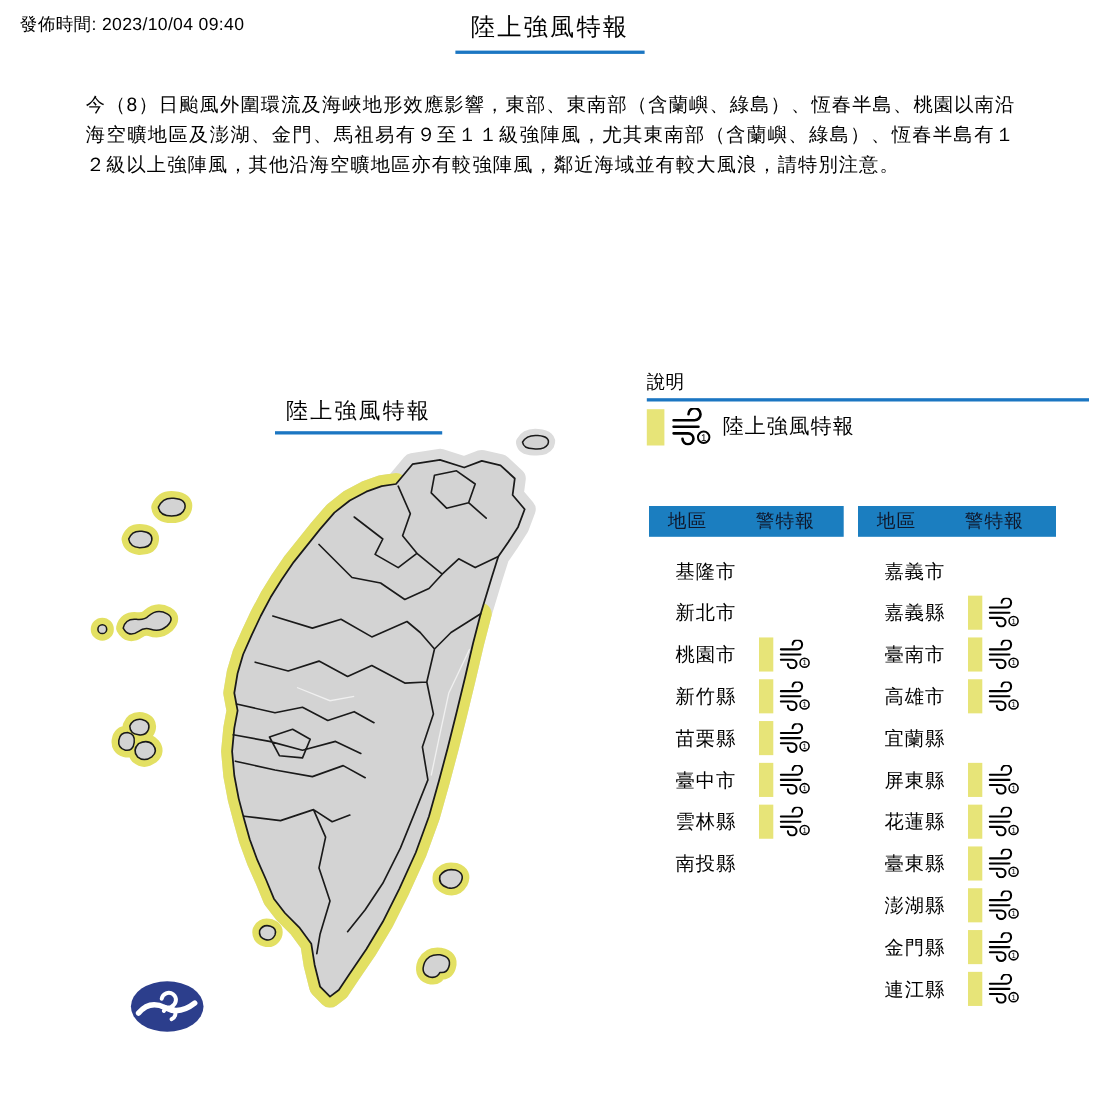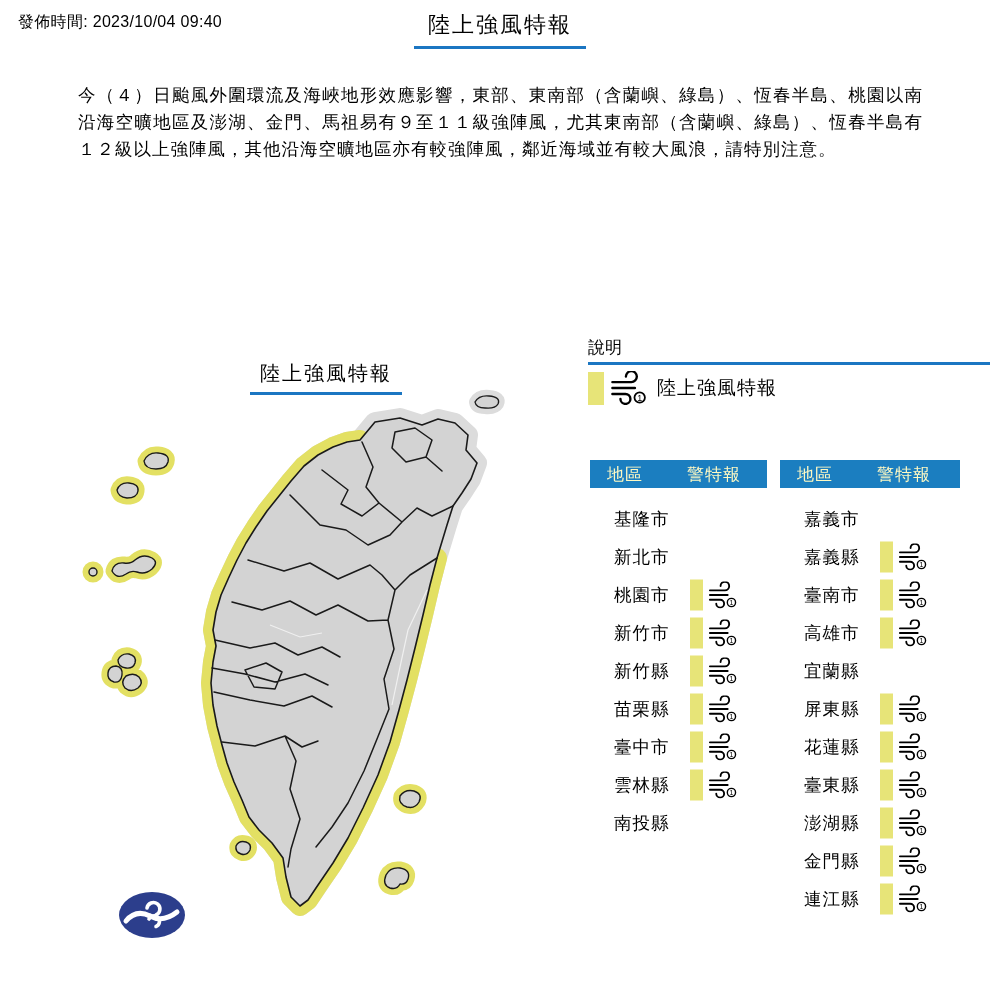--- a/index.html
+++ b/index.html
@@ -32,42 +32,42 @@
   .legend-title{position:absolute;left:588px;top:336px;font-size:17px;}
   .legend-line{position:absolute;left:588px;top:362px;width:402px;height:3px;background:var(--accent-blue,#1b76c2);}
   .legend-item{position:absolute;left:588px;top:371px;height:34px;display:flex;align-items:center;}
   .legend-swatch{width:16px;height:33px;background:var(--warning-yellow,#e7e478);}
   .legend-item .icon-slot{margin-left:6px;display:flex;align-items:center;}
   .legend-label{margin-left:9px;font-size:19px;letter-spacing:1px;}
 
   .rtable{position:absolute;top:460px;width:180px;}
   .rtable.left{left:590px;width:177px;}
   .rtable.right{left:780px;width:180px;}
-  .thead{position:relative;height:28px;background:var(--header-blue,#1b7ec0);color:#fef9c3;font-size:17px;text-decoration:underline;}
+  .thead{position:relative;height:28px;background:var(--header-blue,#1b7ec0);color:#0f172a;font-size:17px;text-decoration:underline;}
   .thead .h-region{position:absolute;left:17px;top:50%;transform:translateY(-50%);letter-spacing:1px;}
   .thead .h-warning{position:absolute;left:97px;top:50%;transform:translateY(-50%);letter-spacing:1px;}
   .tbody{padding-top:12px;}
   .trow{position:relative;height:38px;}
   .rlabel{position:absolute;left:24px;top:50%;transform:translateY(-50%);font-size:17.5px;letter-spacing:1px;}
   .windic{position:absolute;left:100px;top:50%;transform:translateY(-50%);display:flex;align-items:center;}
   .ybar{display:inline-block;width:13px;height:31px;background:var(--warning-yellow,#e7e478);}
   .windic svg{margin-left:5px;display:block;}
 </style>
 </head>
 <body>
 
 <div class="page">
 
   <div class="publish">發佈時間: 2023/10/04 09:40</div>
 
   <div class="title-wrap">
     <span class="title-main">陸上強風特報</span>
   </div>
 
-  <div class="desc">今（４）日颱風外圍環流及海峽地形效應影響，東部、東南部（含蘭嶼、綠島）、恆春半島、桃園以南沿海空曠地區及澎湖、金門、馬祖易有９至１１級強陣風，尤其東南部（含蘭嶼、綠島）、恆春半島有１２級以上強陣風，其他沿海空曠地區亦有較強陣風，鄰近海域並有較大風浪，請特別注意。</div>
+  <div class="desc">今（8）日颱風外圍環流及海峽地形效應影響，東部、東南部（含蘭嶼、綠島）、恆春半島、桃園以南沿海空曠地區及澎湖、金門、馬祖易有９至１１級強陣風，尤其東南部（含蘭嶼、綠島）、恆春半島有１２級以上強陣風，其他沿海空曠地區亦有較強陣風，鄰近海域並有較大風浪，請特別注意。</div>
 
   <span class="map-title">陸上強風特報</span>
 
   <svg class="map" width="460" height="600" viewBox="0 0 460 600">
 
     <path class="halo" d="M290,65 L305,47 330,43 352,50 368,44 385,48 398,60 396,75 407,88 401,104 392,118 383,131 377,150 367,183 360,210 353,240 345,273 337,305 329,335 320,367 308,400 293,433 278,463 263,488 248,510 238,525 230,531 221,522 216,502 213,483 202,468 189,455 179,442 172,425 164,407 157,388 152,370 147,351 143,330 141,308 143,287 146,271 143,255 146,237 151,220 159,202 167,185 176,168 186,152 197,136 209,121 221,106 234,91 248,80 263,72 277,67 Z"></path>
 
     <path class="ycoast" d="M290,65 L277,67 263,72 248,80 234,91 221,106 209,121 197,136 186,152 176,168 167,185 159,202 151,220 146,237 143,255 146,271 143,287 141,308 143,330 147,351 152,370 157,388 164,407 172,425 179,442 189,455 202,468 213,483 216,502 221,522 230,531 238,525 248,510 263,488 278,463 293,433 308,400 320,367 329,335 337,305 345,273 353,240 360,210 367,183"></path>
 
     <path class="island" d="M290,65 L305,47 330,43 352,50 368,44 385,48 398,60 396,75 407,88 401,104 392,118 383,131 377,150 367,183 360,210 353,240 345,273 337,305 329,335 320,367 308,400 293,433 278,463 263,488 248,510 238,525 230,531 221,522 216,502 213,483 202,468 189,455 179,442 172,425 164,407 157,388 152,370 147,351 143,330 141,308 143,287 146,271 143,255 146,237 151,220 159,202 167,185 176,168 186,152 197,136 209,121 221,106 234,91 248,80 263,72 277,67 Z"></path>
@@ -181,35 +181,20 @@
                 <path d="M2 9 h16 a4.6 4.6 0 1 0 -4.6 -4.6"></path>
                 <path d="M2 14 h19"></path>
                 <path d="M2 19 h11 a4.2 4.2 0 1 1 -4.2 4.2"></path>
               </g>
               <circle cx="25" cy="22" r="4.4" fill="#fff" stroke="#000" stroke-width="1.5"></circle>
               <text x="25" y="24.6" text-anchor="middle" font-size="7.5" fill="#000">1</text>
             </svg>
           </span>
         </div>
         <div class="trow">
-          <span class="rlabel">新竹市</span>
-          <span class="windic">
-            <span class="ybar"></span>
-            <svg width="30" height="27" viewBox="0 0 32 28">
-              <g fill="none" stroke="#000" stroke-width="2" stroke-linecap="round" stroke-linejoin="round">
-                <path d="M2 9 h16 a4.6 4.6 0 1 0 -4.6 -4.6"></path>
-                <path d="M2 14 h19"></path>
-                <path d="M2 19 h11 a4.2 4.2 0 1 1 -4.2 4.2"></path>
-              </g>
-              <circle cx="25" cy="22" r="4.4" fill="#fff" stroke="#000" stroke-width="1.5"></circle>
-              <text x="25" y="24.6" text-anchor="middle" font-size="7.5" fill="#000">1</text>
-            </svg>
-          </span>
-        </div>
-        <div class="trow">
           <span class="rlabel">新竹縣</span>
           <span class="windic">
             <span class="ybar"></span>
             <svg width="30" height="27" viewBox="0 0 32 28">
               <g fill="none" stroke="#000" stroke-width="2" stroke-linecap="round" stroke-linejoin="round">
                 <path d="M2 9 h16 a4.6 4.6 0 1 0 -4.6 -4.6"></path>
                 <path d="M2 14 h19"></path>
                 <path d="M2 19 h11 a4.2 4.2 0 1 1 -4.2 4.2"></path>
               </g>
               <circle cx="25" cy="22" r="4.4" fill="#fff" stroke="#000" stroke-width="1.5"></circle>

